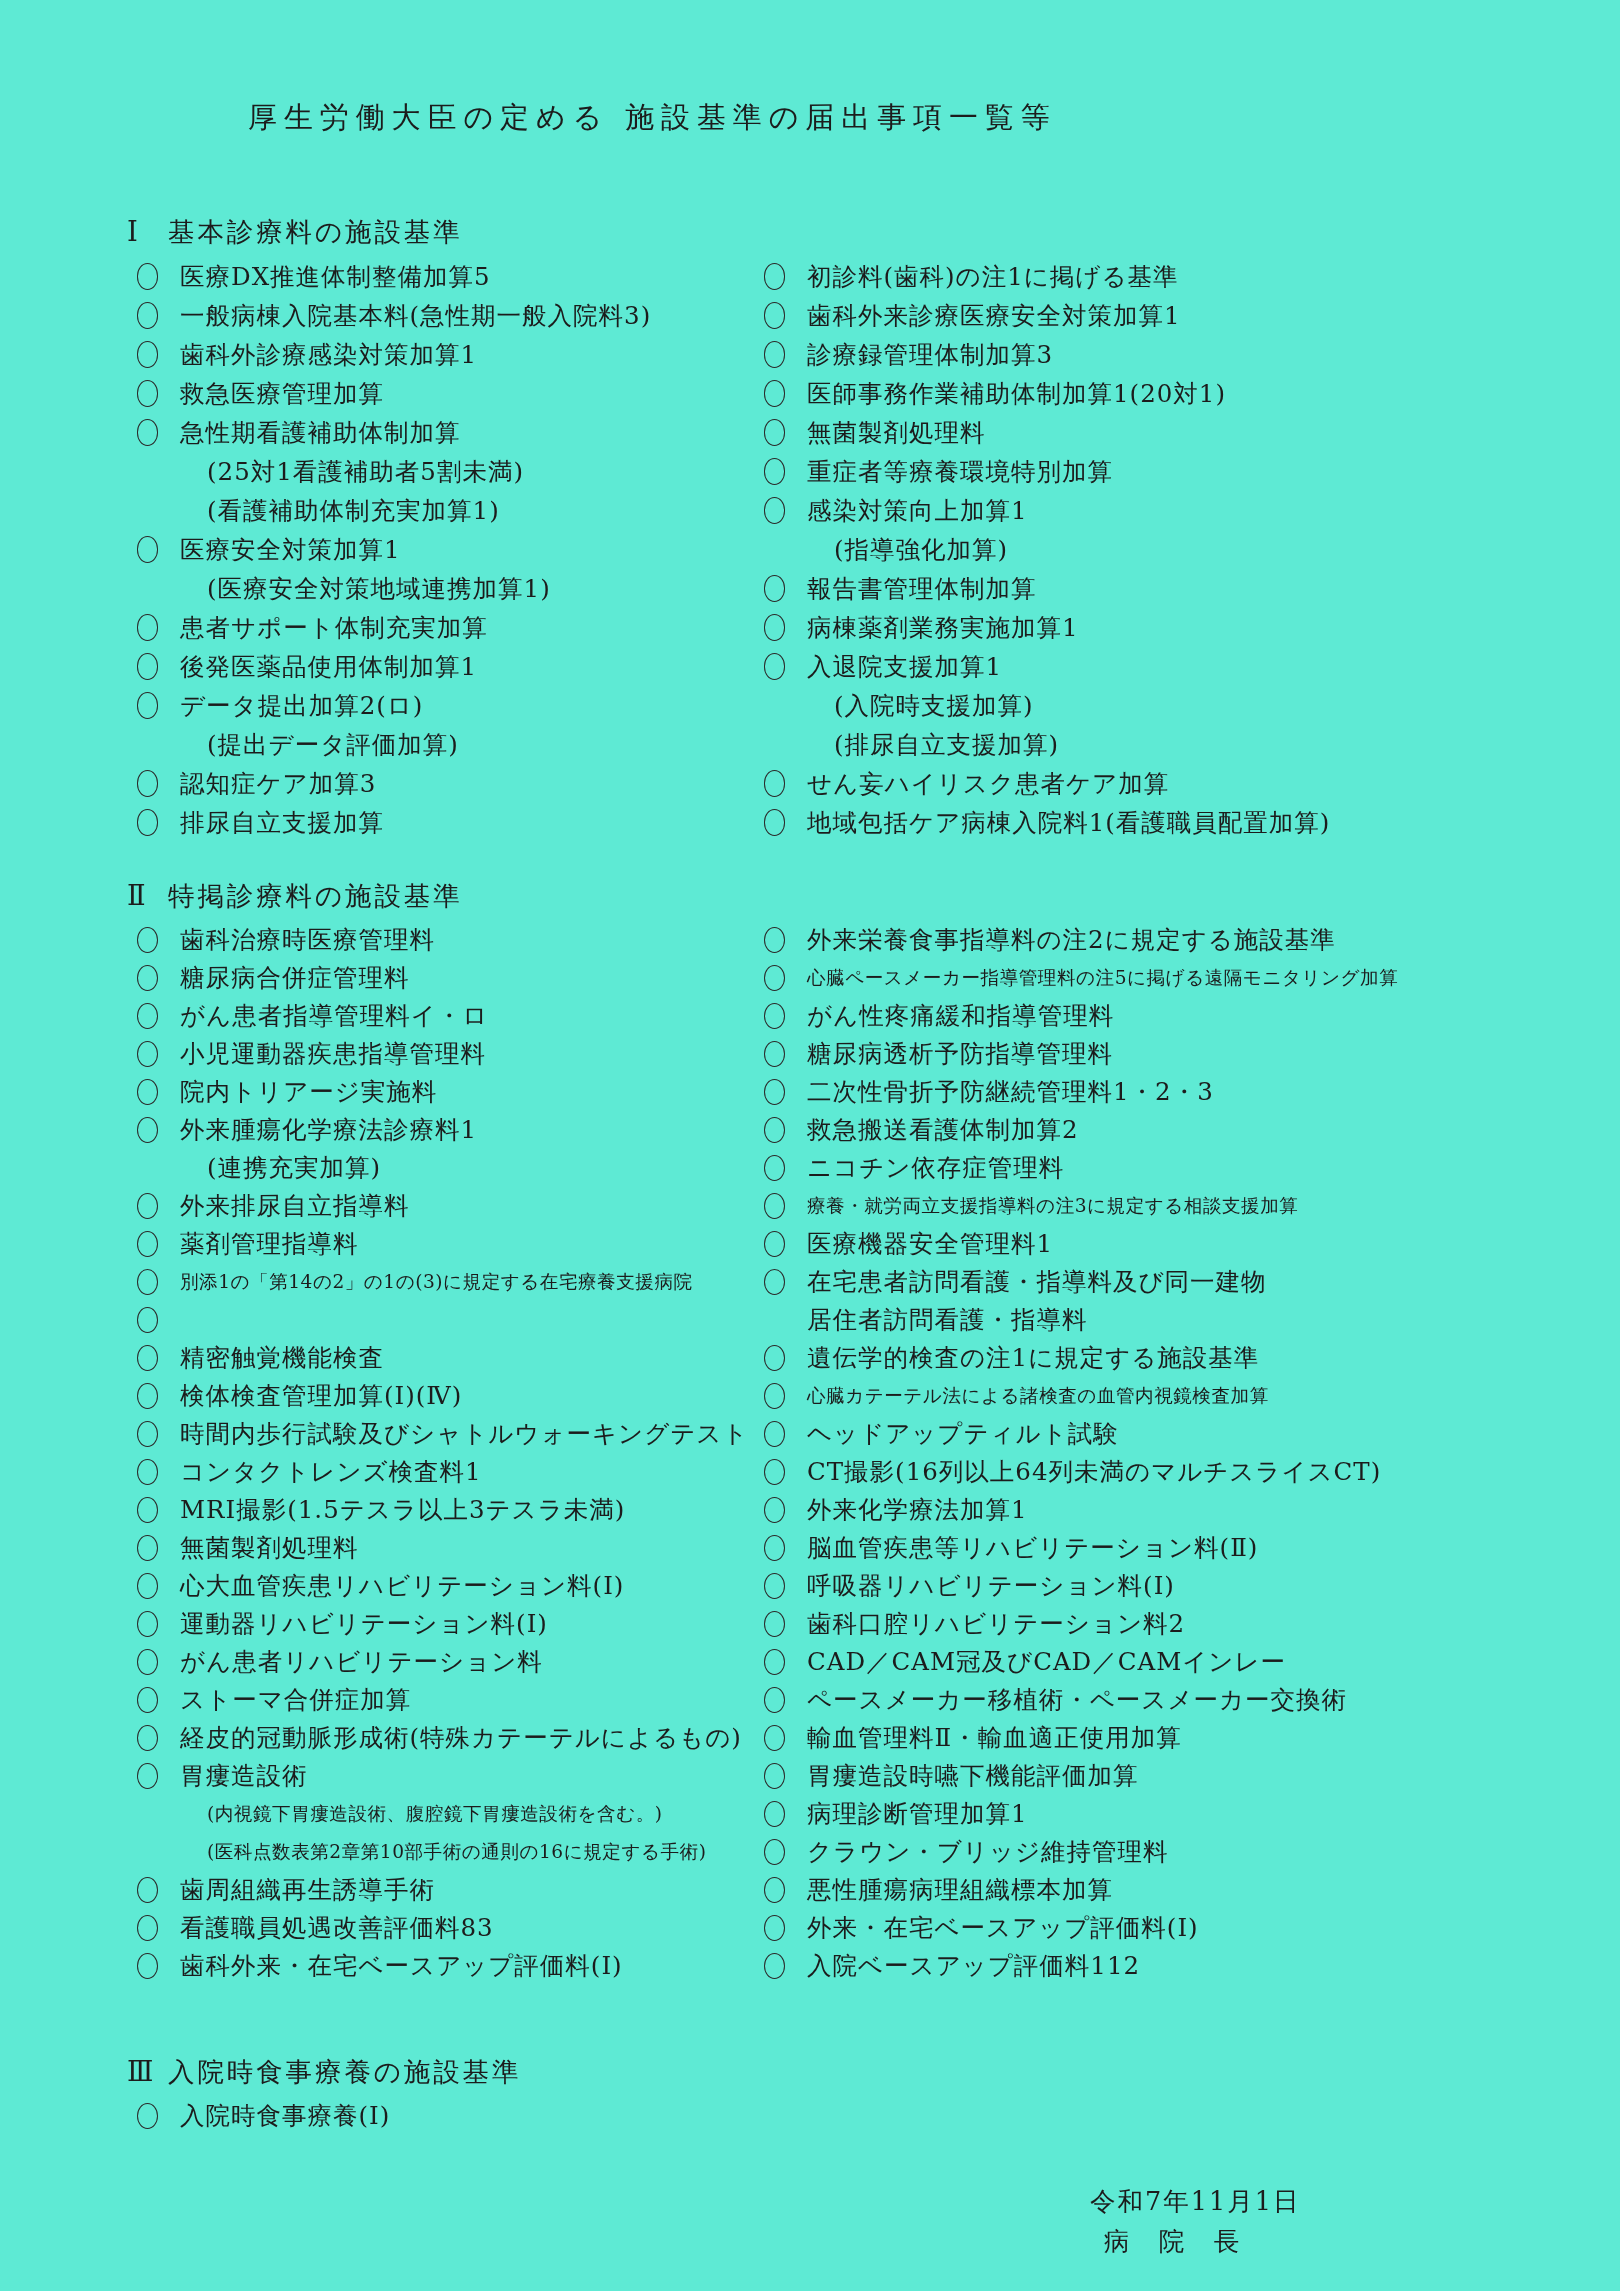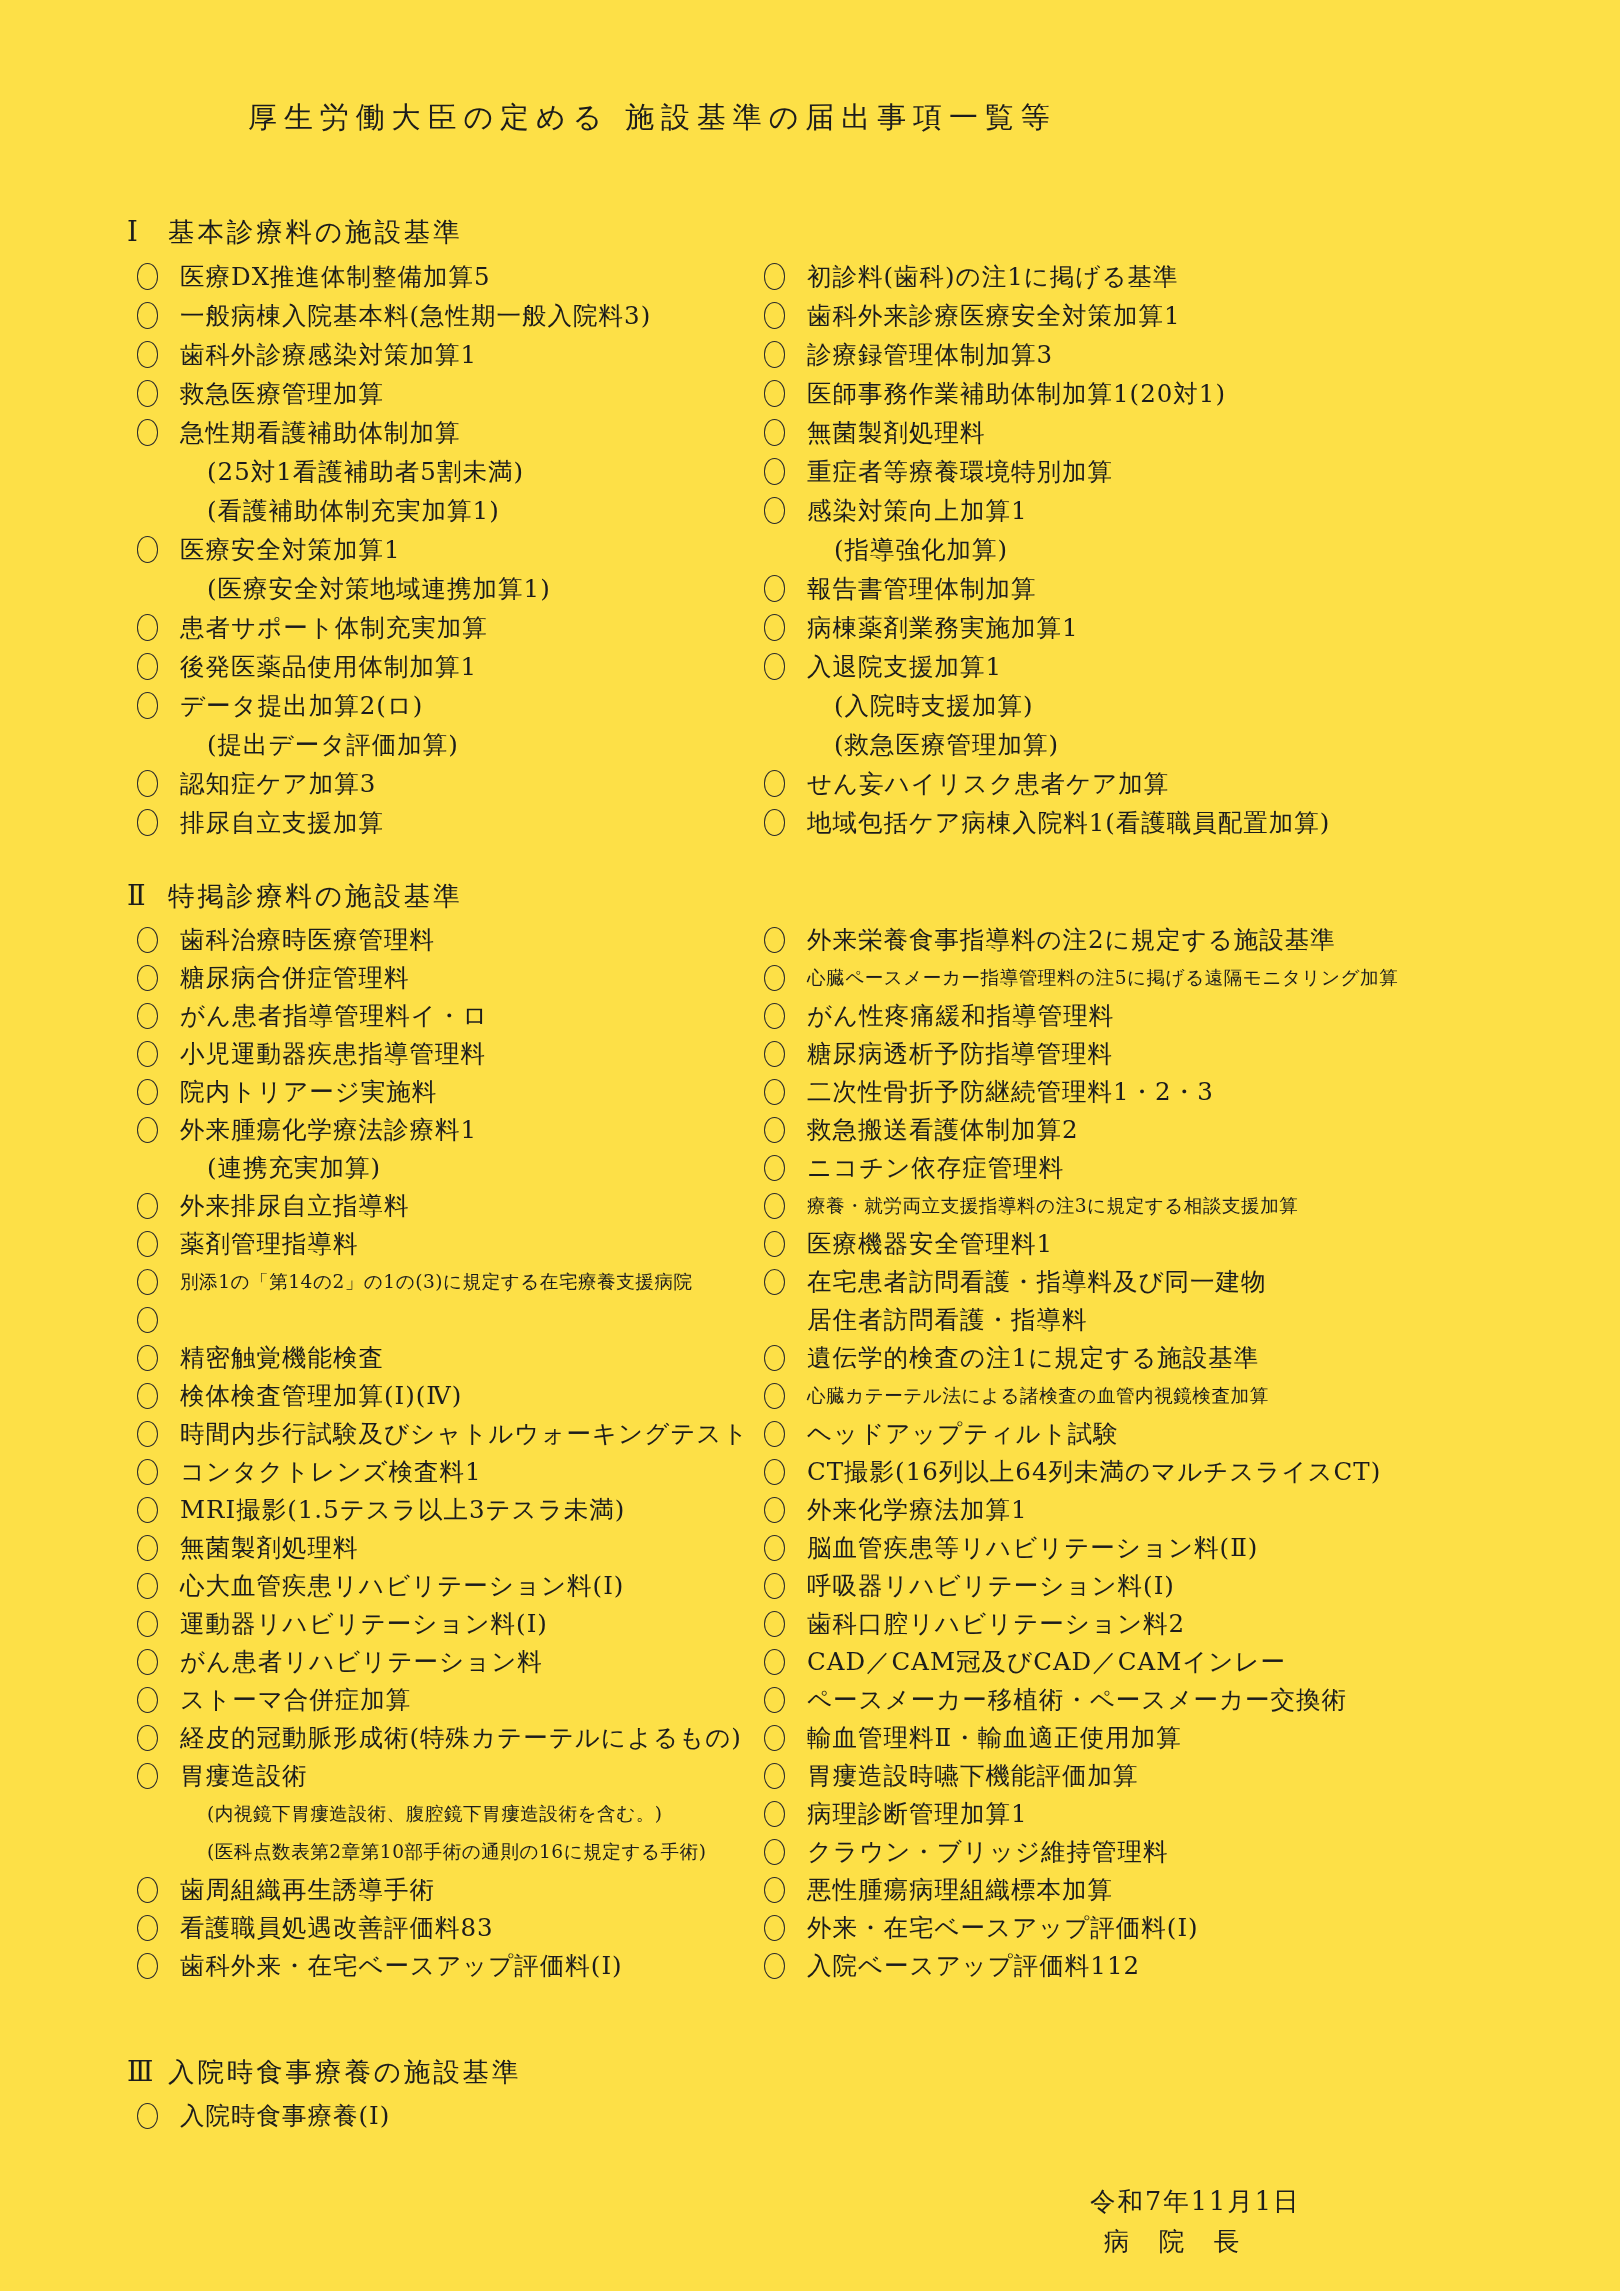--- a/index.html
+++ b/index.html
@@ -1,19 +1,19 @@
 <!DOCTYPE html>
 <html lang="ja"><head>
 <meta charset="utf-8">
 <style>
   html,body{margin:0;padding:0;background:#888;}
   .page{
     position:relative;
     width:1620px;height:2292px;
-    background:#fde047;
+    background:#5eead4;
     color:#1c1c1c;
     font-family:"DejaVu Serif","Liberation Serif",serif;
     overflow:hidden;
     margin:0 auto;
   }
   .doc-title{
     position:absolute;left:248px;top:98px;
     font-size:29px;font-weight:normal;letter-spacing:6.9px;
     margin:0;white-space:nowrap;
   }
@@ -154,21 +154,21 @@
               <span class="txt">病棟薬剤業務実施加算1</span>
             </div>
             <div class="row">
               <span class="marker"></span>
               <span class="txt">入退院支援加算1</span>
             </div>
             <div class="row sub">
               <span class="txt">(入院時支援加算)</span>
             </div>
             <div class="row sub">
-              <span class="txt">(救急医療管理加算)</span>
+              <span class="txt">(排尿自立支援加算)</span>
             </div>
             <div class="row">
               <span class="marker"></span>
               <span class="txt">せん妄ハイリスク患者ケア加算</span>
             </div>
             <div class="row">
               <span class="marker"></span>
               <span class="txt">地域包括ケア病棟入院料1(看護職員配置加算)</span>
             </div>
           </div>

